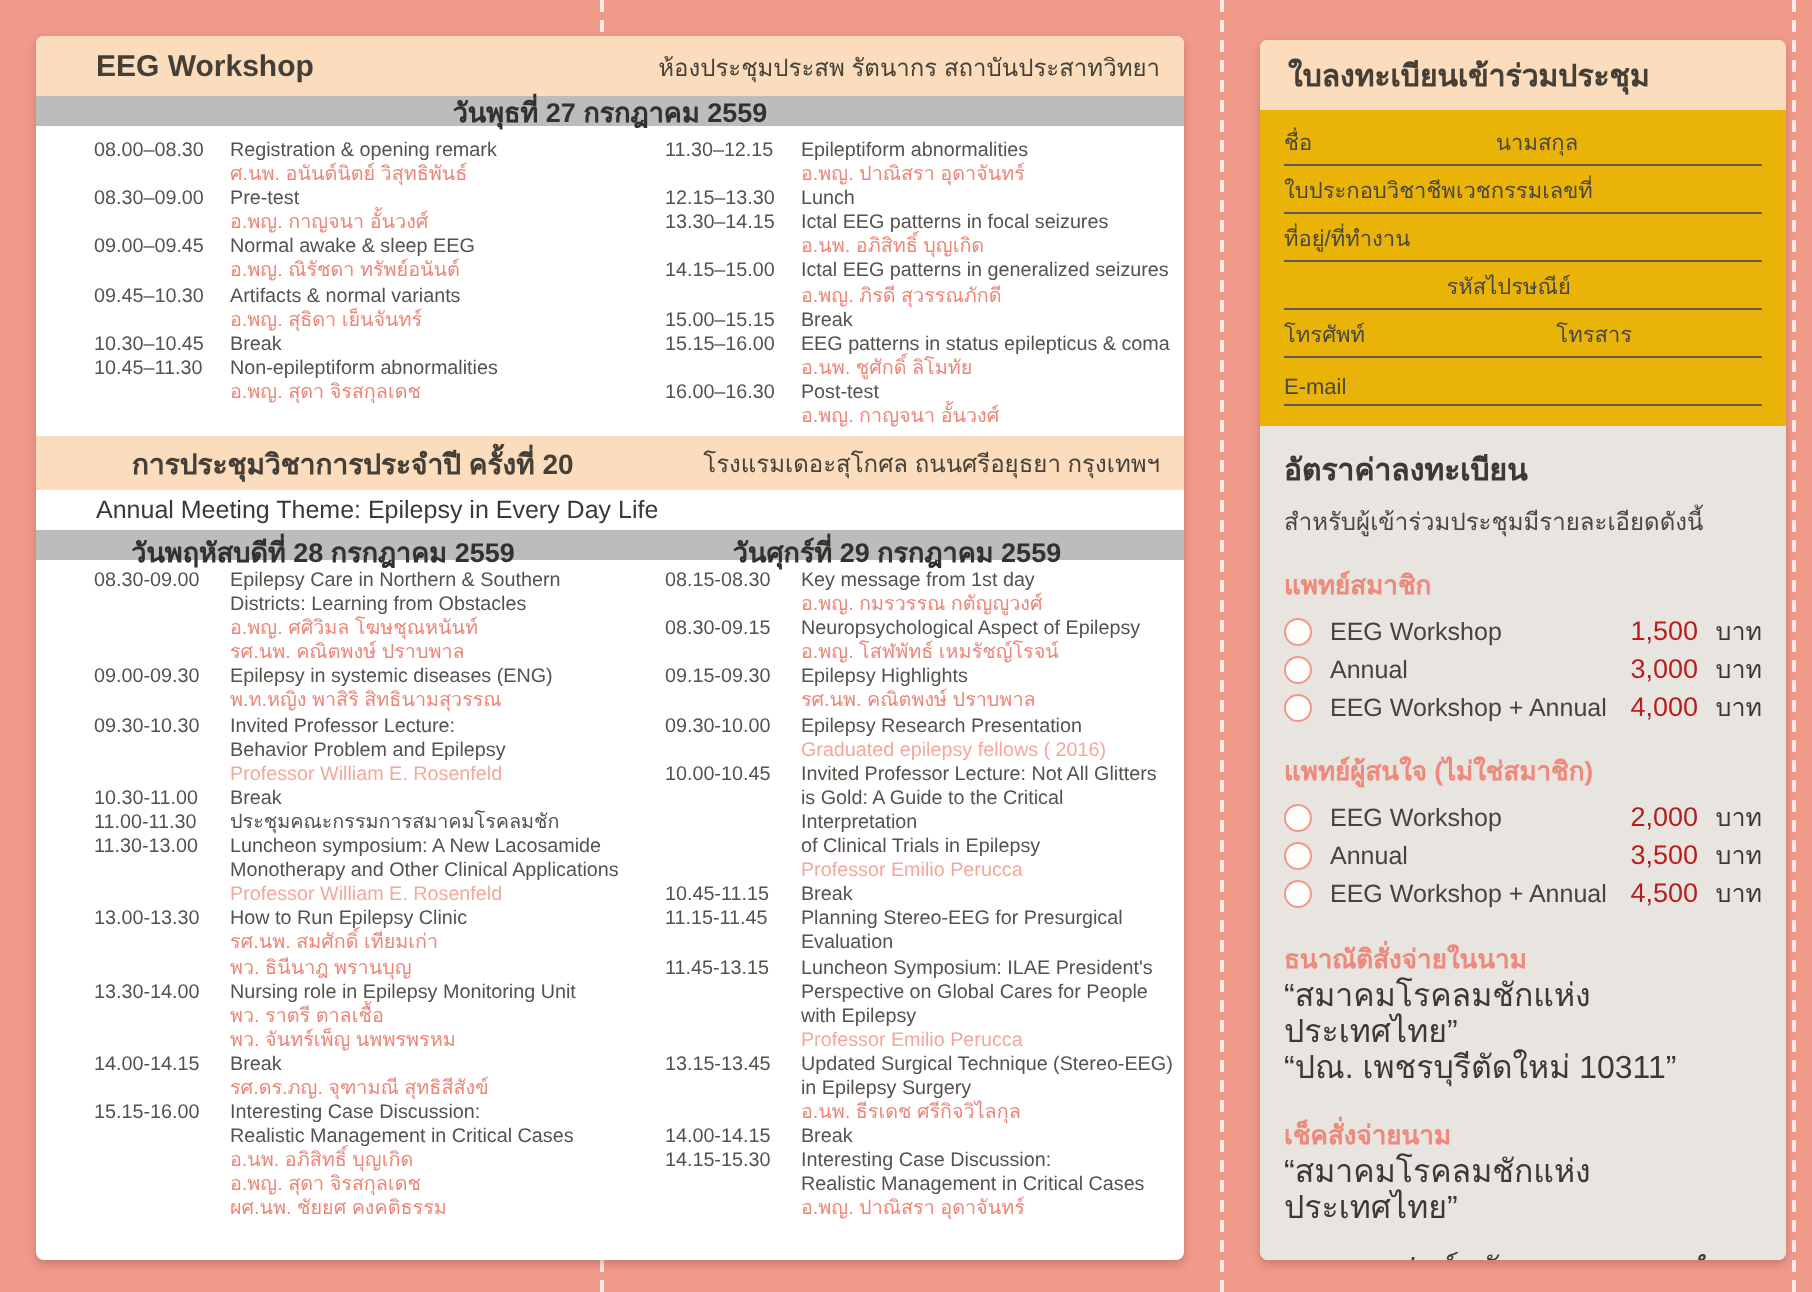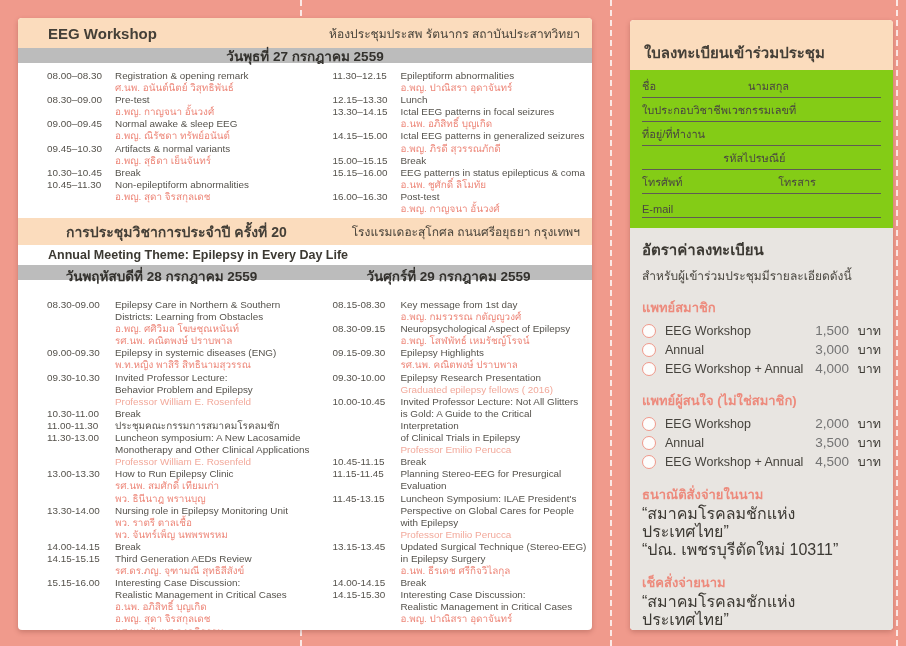--- a/index.html
+++ b/index.html
@@ -17,50 +17,50 @@
   .bar{display:flex;align-items:center;flex:none;}
   .peach{background:#fbdcbd;justify-content:space-between;padding:0 12px 0 30px;}
   .bar-title{font-weight:bold;font-size:15px;color:#443f37;}
   .bar-title.sm{font-size:14px;}
   .bar-venue{font-size:12px;color:#474239;}
   .graybar{background:#bcbcbc;height:15px;justify-content:center;font-weight:bold;font-size:13.5px;color:#33312d;}
   .graybar.split{display:grid;grid-template-columns:1fr 1fr;align-items:center;}
   .graybar.split span{text-align:center;}
   .ws-head{height:30px;}
   .an-head{height:27px;padding-left:48px;}
-  .theme-line{height:20px;display:flex;align-items:center;padding-left:30px;font-weight:bold;font-size:12.5px;color:#3c3932;flex:none;}
+  .theme-line{height:20px;display:flex;align-items:center;padding-left:30px;font-weight:normal;font-size:12.5px;color:#3c3932;flex:none;}
 
   
   .sched{display:grid;grid-template-columns:52% 48%;flex:none;}
   .sched .col{padding-left:29px;padding-right:4px;}
   .sched .col + .col{padding-left:16px;}
   .day1{height:148px;padding-top:7px;}
-  .day23{flex:1;padding-top:19px;}
+  .day23{flex:1;padding-top:5px;}
   .srow{display:flex;line-height:12.1px;min-height:12.1px;}
   .stime{flex:none;width:68px;font-size:9.9px;color:#55524c;}
   .stext{flex:1;font-size:9.9px;color:#55524c;}
   .stext.speaker{color:#ed8678;}
   .stext.speaker.light{color:#f2a99b;}
 
   
-  .reg-head{height:34px;padding:16px 10px 0 14px;text-align:center;}
-  .reg-form{padding:4px 12px 10px 12px;flex:none;background:#84cc16;}
+  .reg-head{height:34px;padding:1px 10px 0 14px;text-align:center;}
+  .reg-form{padding:4px 12px 10px 12px;flex:none;background:#eab308;}
   .frow{display:flex;align-items:flex-end;height:23px;border-bottom:1px solid #5f5b54;}
   .frow .lbl{font-size:11px;color:#4a4740;padding-bottom:2px;flex:none;}
   .frow .fill{flex:1;}
   .frow .sp35{flex:0 0 34%;}
   .frow .sp40{flex:0 0 40%;}
   .rates{flex:1;background:#e8e5e1;padding:10px 12px 8px 12px;}
   .rates-heading{font-weight:bold;font-size:15px;color:#3c3933;}
   .rates-sub{font-size:12px;color:#4a4740;margin-top:4px;}
   .rate-group-label{font-weight:bold;font-size:13px;color:#ed8a7c;margin-top:12px;margin-bottom:3px;}
   .opt{display:flex;align-items:center;height:19px;}
   .radio{flex:none;width:12px;height:12px;border:1.5px solid #f0988a;border-radius:50%;background:#fdfdfc;margin-right:9px;}
   .opt-label{flex:1;font-size:12.5px;color:#46433d;}
-  .opt-price{flex:none;min-width:44px;text-align:right;font-size:13.5px;color:#737373;}
+  .opt-price{flex:none;min-width:44px;text-align:right;font-size:13.5px;color:#b91c1c;}
   .opt-unit{flex:none;width:32px;text-align:right;font-size:12.5px;color:#3c3933;}
   .pay-head{font-weight:bold;font-size:13px;color:#ed8a7c;margin-top:13px;}
   .pay-line{font-size:16px;color:#3c3933;line-height:18px;}
   .note-block{margin-top:13px;font-style:italic;}
 </style>
 </head>
 <body>
 
 <div class="page">
   <div class="fold fold-1"></div>
@@ -263,24 +263,20 @@
           </div>
           <div class="srow">
             <span class="stime"></span>
             <span class="stext speaker">พว. จันทร์เพ็ญ นพพรพรหม</span>
           </div>
           <div class="srow">
             <span class="stime">14.00-14.15</span>
             <span class="stext title">Break</span>
           </div>
           <div class="srow">
-            <span class="stime">14.15-15.15</span>
-            <span class="stext title">Third Generation AEDs Review</span>
-          </div>
-          <div class="srow">
             <span class="stime"></span>
             <span class="stext speaker">รศ.ดร.ภญ. จุฑามณี สุทธิสีสังข์</span>
           </div>
           <div class="srow">
             <span class="stime">15.15-16.00</span>
             <span class="stext title">Interesting Case Discussion:</span>
           </div>
           <div class="srow">
             <span class="stime"></span>
             <span class="stext title">Realistic Management in Critical Cases</span>

